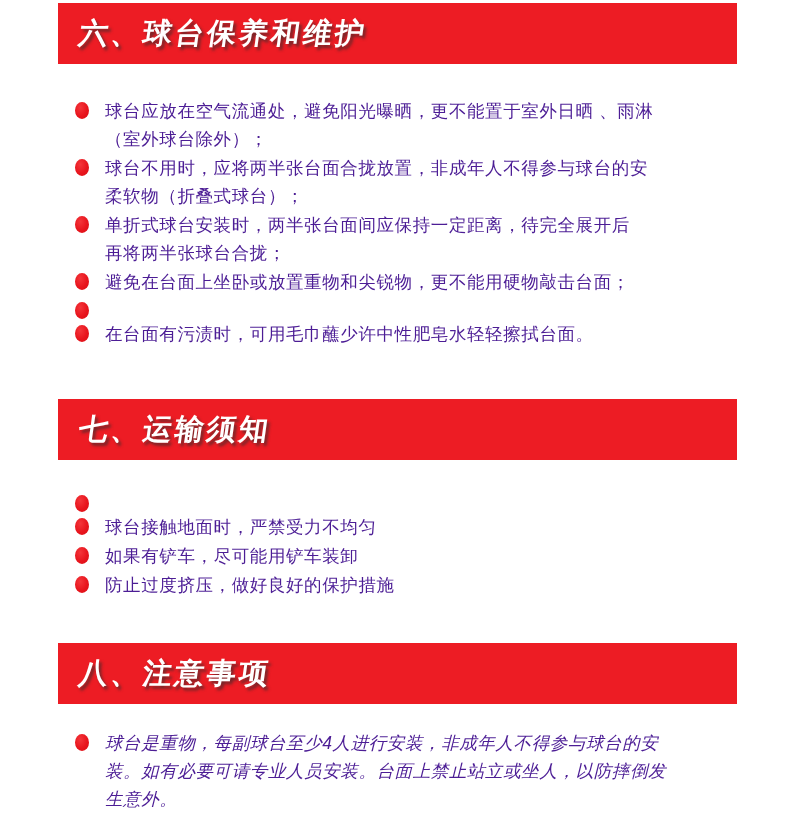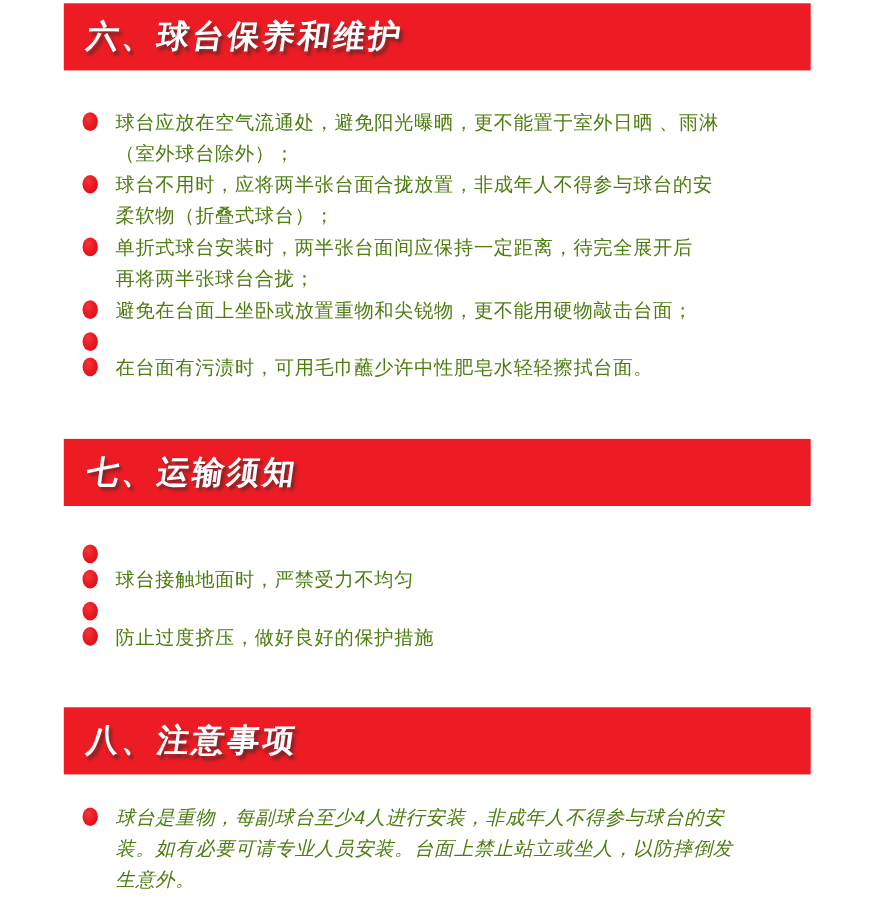--- a/index.html
+++ b/index.html
@@ -56,21 +56,21 @@
   .dot {
     flex: none;
     width: 14px;
     height: 17px;
     margin-top: 5px;
     margin-right: 16px;
     border-radius: 50%;
     background: radial-gradient(ellipse at 38% 32%, #f4353a 0%, #e8151d 55%, #d90e15 100%);
   }
   .item-text {
-    color: #4d7c0f;
+    color: #4c1d95;
     font-size: 17.5px;
     letter-spacing: 0.6px;
   }
   .line {
     line-height: 28px;
     white-space: nowrap;
   }
 </style>
 </head>
 <body>
@@ -127,20 +127,23 @@
         <span class="dot"></span>
       </div>
       <div class="item">
         <span class="dot"></span>
         <div class="item-text">
           <div class="line">球台接触地面时，严禁受力不均匀</div>
         </div>
       </div>
       <div class="item">
         <span class="dot"></span>
+        <div class="item-text">
+          <div class="line">如果有铲车，尽可能用铲车装卸</div>
+        </div>
       </div>
       <div class="item">
         <span class="dot"></span>
         <div class="item-text">
           <div class="line">防止过度挤压，做好良好的保护措施</div>
         </div>
       </div>
     </div>
 
   <div class="banner banner-3">

